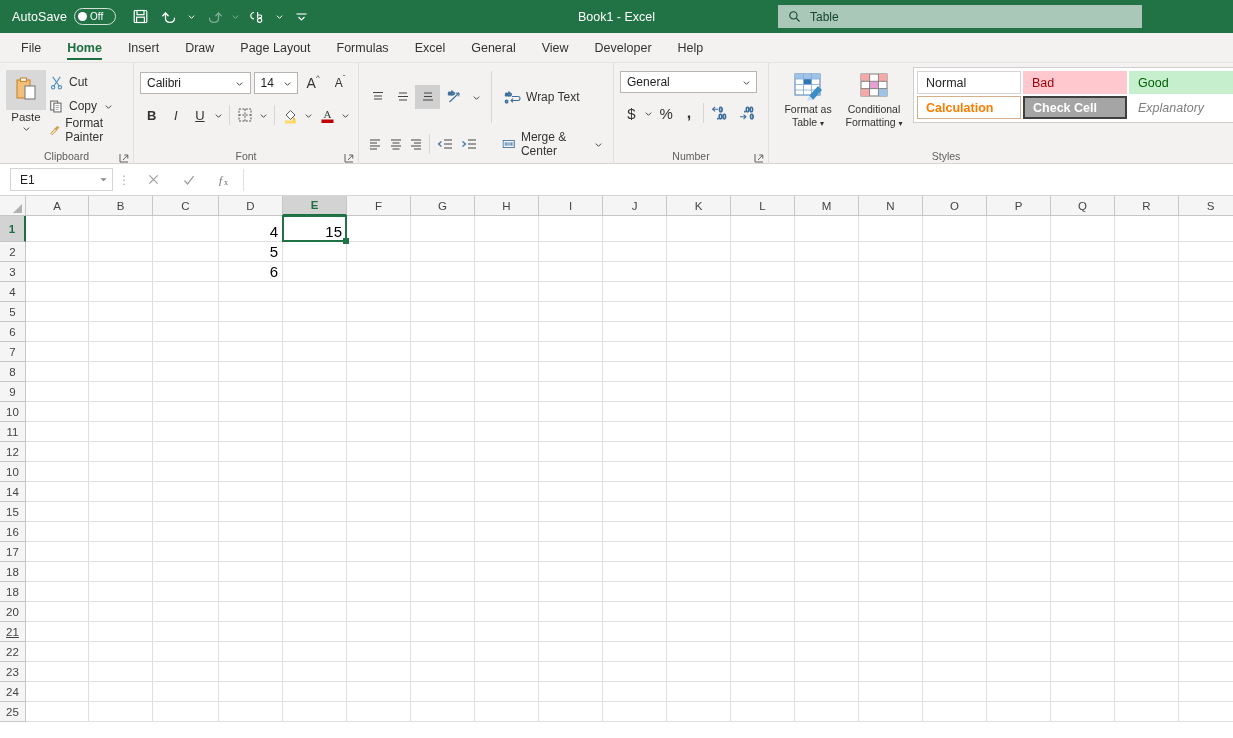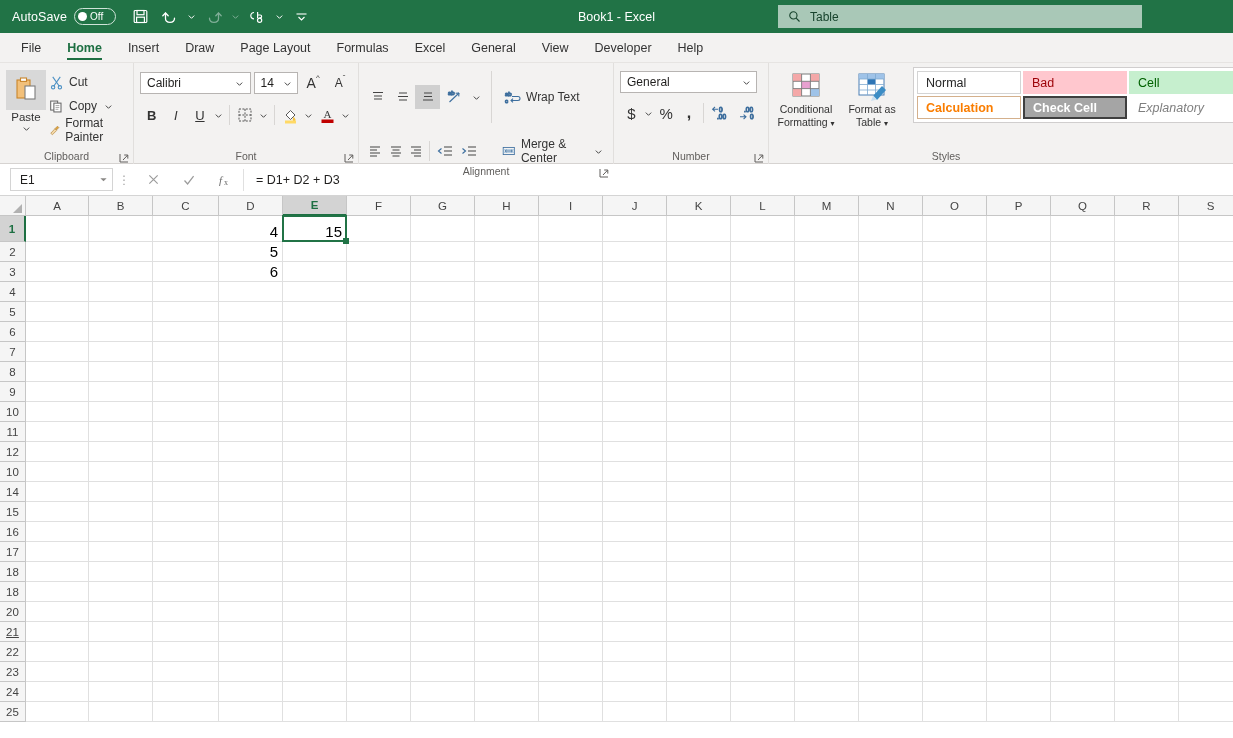--- a/index.html
+++ b/index.html
@@ -470,21 +470,21 @@
         <div class="labelled-btn">
           <svg width="17" height="16" viewBox="0 0 17 16" fill="none" stroke="#3c6e9e" stroke-width="1.05">
             <text x="1" y="6.5" font-size="6" fill="#444" font-family="Liberation Sans, sans-serif">ab</text>
             <text x="1" y="14" font-size="6" fill="#444" font-family="Liberation Sans, sans-serif">c</text>
             <path d="M7 11.5 h7 a2 2 0 0 0 0-4 h-6"></path>
               <path d="M9 9.6 L7 11.5 L9 13.4"></path>
           </svg>
           <span>Wrap Text</span>
         </div>
       </div>
-      <div class="alignrow" style="margin-top:16px">
+      <div class="alignrow" style="margin-top:9px">
         <div class="ibtn">
           <svg width="16" height="16" viewBox="0 0 16 16" stroke="#444" stroke-width="1.2">
               <path d="M3 4 h10 M3 7 h7 M3 10 h10 M3 13 h7"></path>
             </svg>
         </div>
         <div class="ibtn">
           <svg width="16" height="16" viewBox="0 0 16 16" stroke="#444" stroke-width="1.2">
               <path d="M3 4 h10 M4.5 7 h7 M3 10 h10 M4.5 13 h7"></path>
             </svg>
         </div>
@@ -514,30 +514,20 @@
             <path d="M4 8 h9 M5.6 6.6 L4 8 L5.6 9.4 M11.4 6.6 L13 8 L11.4 9.4"></path>
           </svg>
           <span>Merge &amp; Center</span>
           <span class="mini-caret">
             <svg width="9" height="9" viewBox="0 0 10 10" fill="none" stroke="#444" stroke-width="1.1">
                 <path d="M2 4 L5 7 L8 4"></path>
               </svg>
           </span>
         </div>
       </div>
-    </div>
-    <div class="group-label">
-      <span>Alignment</span>
-      <span class="dialog-launcher">
-        <svg width="10" height="10" viewBox="0 0 10 10" fill="none" stroke="#605e5c" stroke-width="1">
-          <path d="M1 1 v8 h8"></path>
-            <path d="M8.6 2.2 L4 7"></path>
-            <path d="M8.8 5.6 L8.8 2 L5.2 2"></path>
-        </svg>
-      </span>
     </div>
   </div>
 
   <div class="group" style="width:155px">
     <div class="group-body" style="display:block;padding-top:8px">
       <div class="combo" style="width:137px">
         <span class="cval">General</span>
         <span class="ccaret">
           <svg width="9" height="9" viewBox="0 0 10 10" fill="none" stroke="#444" stroke-width="1.1">
               <path d="M2 4 L5 7 L8 4"></path>
@@ -583,55 +573,55 @@
           <path d="M1 1 v8 h8"></path>
             <path d="M8.6 2.2 L4 7"></path>
             <path d="M8.8 5.6 L8.8 2 L5.2 2"></path>
         </svg>
       </span>
     </div>
   </div>
 
   <div class="group" style="flex:1;border-right:none">
     <div class="group-body styles-body">
+      <div class="big-btn" style="width:66px">
+        <svg width="34" height="34" viewBox="0 0 34 34">
+          <rect x="4" y="5" width="25" height="21" fill="#ffffff" stroke="#4a7fb5" stroke-width="1"></rect>
+          <rect x="4" y="5" width="25" height="5" fill="#9fc3e8"></rect>
+          <rect x="12.5" y="10" width="8" height="5.5" fill="#2e75b6"></rect>
+          <path d="M12.5 5 v21 M20.5 5 v21 M4 10 h25 M4 15.5 h25 M4 21 h25" stroke="#7fa9d0" stroke-width=".8"></path>
+          <path d="M18 27 L27 17 L31 21 L22 31 Z" fill="#3c8dc5"></path>
+          <path d="M16 32 L18.2 26.6 L22 30.4 Z" fill="#c9dff0"></path>
+        </svg>
+        <span>Format as</span>
+        <span>
+          <span>Table</span>
+          <span style="font-size:8px">▾</span>
+        </span>
+      </div>
       <div class="big-btn">
         <svg width="34" height="34" viewBox="0 0 34 34">
           <rect x="4" y="5" width="26" height="22" fill="#ffffff" stroke="#7a7a7a" stroke-width="1"></rect>
           <rect x="4" y="5" width="8.6" height="7.3" fill="#f4a8a8"></rect>
           <rect x="21.4" y="5" width="8.6" height="7.3" fill="#f4a8a8"></rect>
           <rect x="12.6" y="12.3" width="8.8" height="7.3" fill="#e8a0d0"></rect>
           <rect x="4" y="19.6" width="8.6" height="7.4" fill="#f4a8a8"></rect>
           <rect x="21.4" y="19.6" width="8.6" height="7.4" fill="#9fc3e8"></rect>
           <path d="M12.6 5 v22 M21.4 5 v22 M4 12.3 h26 M4 19.6 h26" stroke="#7a7a7a" stroke-width=".9"></path>
         </svg>
         <span>Conditional</span>
         <span>
           <span>Formatting</span>
           <span style="font-size:8px">▾</span>
         </span>
       </div>
-      <div class="big-btn" style="width:66px">
-        <svg width="34" height="34" viewBox="0 0 34 34">
-          <rect x="4" y="5" width="25" height="21" fill="#ffffff" stroke="#4a7fb5" stroke-width="1"></rect>
-          <rect x="4" y="5" width="25" height="5" fill="#9fc3e8"></rect>
-          <rect x="12.5" y="10" width="8" height="5.5" fill="#2e75b6"></rect>
-          <path d="M12.5 5 v21 M20.5 5 v21 M4 10 h25 M4 15.5 h25 M4 21 h25" stroke="#7fa9d0" stroke-width=".8"></path>
-          <path d="M18 27 L27 17 L31 21 L22 31 Z" fill="#3c8dc5"></path>
-          <path d="M16 32 L18.2 26.6 L22 30.4 Z" fill="#c9dff0"></path>
-        </svg>
-        <span>Format as</span>
-        <span>
-          <span>Table</span>
-          <span style="font-size:8px">▾</span>
-        </span>
-      </div>
       <div class="gallery">
         <div class="scell s-normal">Normal</div>
         <div class="scell s-bad">Bad</div>
-        <div class="scell s-good">Cell</div>
+        <div class="scell s-good">Good</div>
         <div class="scell s-calc">Calculation</div>
         <div class="scell s-check">Check Cell</div>
         <div class="scell s-expl">Explanatory</div>
       </div>
     </div>
     <div class="group-label" style="padding-right:120px">
       <span>Styles</span>
     </div>
   </div>
 </div>
@@ -656,21 +646,20 @@
         <path d="M2.5 7.5 L5.6 11 L11.6 3.2"></path>
       </svg>
   </div>
   <div class="fb-btn">
     <svg width="16" height="16" viewBox="0 0 16 16">
       <text x="2" y="12" font-size="11" fill="#6b6b6b" font-style="italic" font-family="Liberation Serif, serif">f</text>
       <text x="7" y="12.5" font-size="8" fill="#6b6b6b" font-family="Liberation Serif, serif">x</text>
     </svg>
   </div>
   <div class="fb-sep"></div>
-  <div class="fx-input">= D1+ D2 + D3</div>
 </div>
 
 <div class="gridwrap">
   <div class="corner"></div>
   <div class="colheads" id="colheads">
       <div class="colhead" style="width: 63px;">A</div>
       <div class="colhead" style="width: 64px;">B</div>
       <div class="colhead" style="width: 66px;">C</div>
       <div class="colhead" style="width: 64px;">D</div>
       <div class="colhead sel" style="width: 64px;">E</div>

